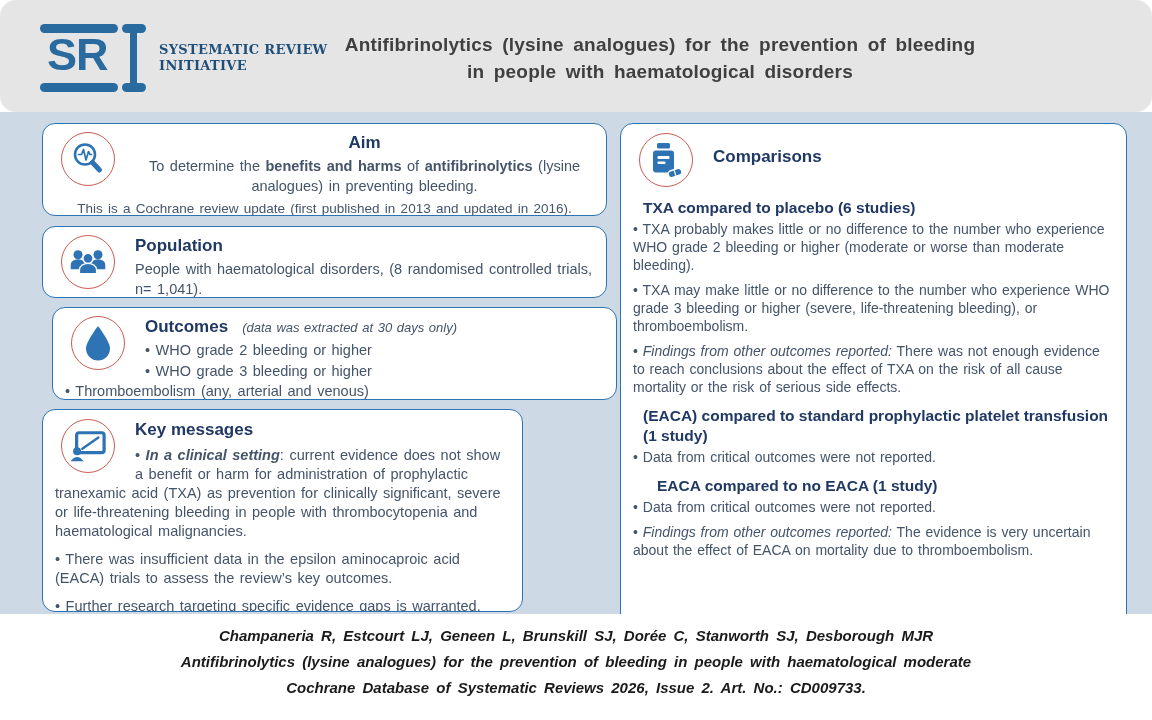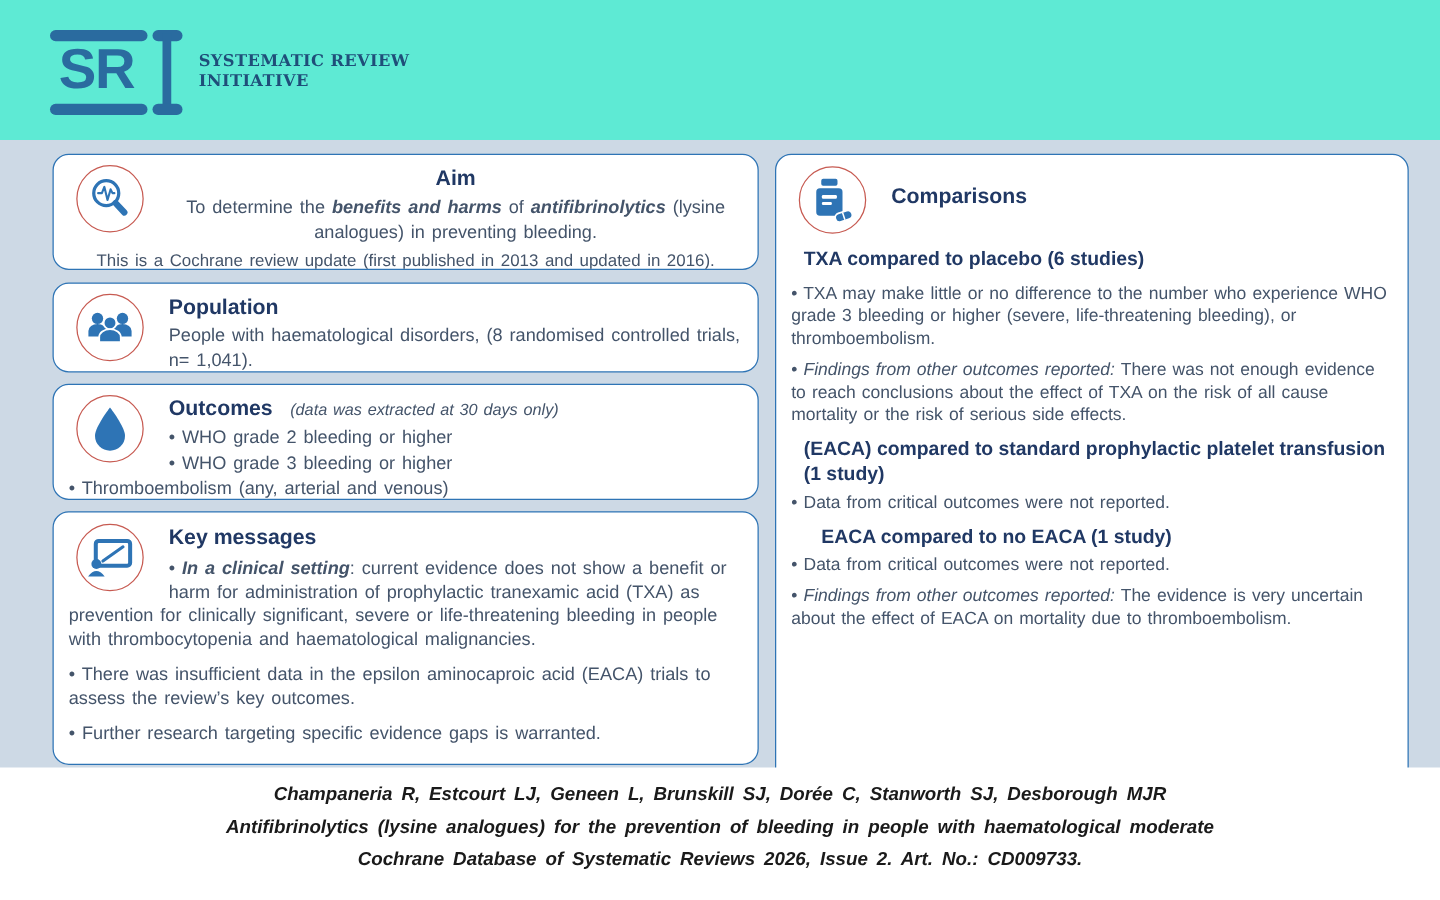--- a/index.html
+++ b/index.html
@@ -7,21 +7,21 @@
   body { font-family: "Liberation Sans", sans-serif; }
   .page {
     position: relative;
     width: 1152px;
     height: 720px;
     background: #ffffff;
     overflow: hidden;
   }
 
   
-  .header { position: absolute; left: 0; top: 0; width: 1152px; height: 112px; background: #5eead4; }
+  .header { position: absolute; left: 0; top: 0; width: 1152px; height: 112px; background: #e5e5e5; border-radius: 16px; }
   .logo-wrap { position: absolute; left: 40px; top: 24px; display: flex; align-items: center; }
   .logo-mark { position: relative; width: 106px; height: 68px; }
   .lg-bar { position: absolute; background: #2a6b9f; border-radius: 4.5px; height: 9px; }
   .lg-top    { left: 0; top: 0; width: 78px; }
   .lg-bottom { left: 0; bottom: 0; width: 78px; }
   .lg-itop    { left: 82px; top: 0; width: 24px; }
   .lg-ibottom { left: 82px; bottom: 0; width: 24px; }
   .lg-stem { position: absolute; left: 90px; top: 3px; width: 7px; height: 62px; background: #2a6b9f; }
   .lg-sr { position: absolute; left: 7px; top: 5px; font-size: 45px; font-weight: 800; color: #2a6b9f; letter-spacing: -1px; font-family: "Liberation Sans", sans-serif; }
   .logo-text { margin-left: 13px; font-family: "DejaVu Serif", serif; }
@@ -36,38 +36,38 @@
 
   .card {
     position: absolute;
     background: #ffffff;
     border: 1.6px solid #2e74b5;
     border-radius: 13px;
     overflow: hidden;
   }
   .card-aim        { left: 42px;  top: 11px;  width: 565px; height: 93px;  padding: 5px 12px 4px 12px; text-align: center; }
   .card-population { left: 42px;  top: 114px; width: 565px; height: 72px;  padding: 5px 12px 4px 12px; }
-  .card-outcomes   { left: 42px;  top: 195px; width: 565px; height: 93px;  padding: 5px 12px 4px 12px; }
-  .card-key        { left: 42px;  top: 297px; width: 565px; height: 203px; padding: 6px 14px 6px 12px; }
+  .card-outcomes   { left: 52px;  top: 195px; width: 565px; height: 93px;  padding: 5px 12px 4px 12px; }
+  .card-key        { left: 42px;  top: 297px; width: 481px; height: 203px; padding: 6px 14px 6px 12px; }
   .card-comparisons{ left: 620px; top: 11px;  width: 507px; height: 520px; padding: 6px 14px 6px 12px; }
 
   .icon-circle {
     float: left;
     width: 54px; height: 54px;
     border: 1.6px solid #c75b52;
     border-radius: 50%;
     display: flex; align-items: center; justify-content: center;
     margin: 3px 20px 2px 6px;
     background: #ffffff;
   }
   .icon-circle svg { display: block; }
 
   .card-title { font-size: 17px; font-weight: bold; color: #203864; line-height: 24px; margin-top: 2px; }
   .card-body  { font-size: 14.5px; color: #44546a; line-height: 19.5px; word-spacing: 1.5px; margin-top: 2px; }
-  .b { font-weight: bold; font-style: italic; }
+  .b { font-weight: bold; }
   .note { clear: left; font-size: 13.5px; color: #44546a; margin-top: 5px; word-spacing: 1.5px; }
 
   .inline-sub { font-size: 13px; font-style: italic; font-weight: normal; color: #44546a; margin-left: 14px; word-spacing: 1px; }
 
   .bullet-line { font-size: 14.5px; color: #44546a; line-height: 20.5px; word-spacing: 1.5px; }
   .bullet-line::before { content: "• "; }
 
   .km-bullet { font-size: 14.5px; color: #44546a; line-height: 19px; word-spacing: 1.5px; margin-top: 9px; }
   .km-bullet::before { content: "• "; }
   .km-first { margin-top: 4px; }
@@ -101,20 +101,24 @@
         <div class="lg-sr">SR</div>
         <div class="lg-bar lg-bottom"></div>
         <div class="lg-bar lg-ibottom"></div>
       </div>
       <div class="logo-text">
         <div class="logo-name">
           <div>SYSTEMATIC REVIEW</div>
           <div>INITIATIVE</div>
         </div>
       </div>
+    </div>
+    <div class="title-block">
+      <div class="title-line">Antifibrinolytics (lysine analogues) for the prevention of bleeding</div>
+      <div class="title-line">in people with haematological disorders</div>
     </div>
   </div>
 
   <div class="band">
 
     <div class="card card-aim">
       <div class="icon-circle">
         <svg width="40" height="40" viewBox="0 0 40 40">
           <circle cx="17" cy="15.5" r="10" fill="none" stroke="#2e74b5" stroke-width="2.6"></circle>
           <polyline points="10.5,15.5 13.5,15.5 15.5,10.5 18,21 20.5,12.5 22,15.5 23.5,15.5" fill="none" stroke="#2e74b5" stroke-width="1.7" stroke-linejoin="round" stroke-linecap="round"></polyline>
@@ -179,20 +183,21 @@
             <g transform="rotate(-18 27 32)">
               <rect x="20" y="28.5" width="14" height="7" rx="3.5" fill="#2e74b5" stroke="#ffffff" stroke-width="1.4"></rect>
               <line x1="27" y1="29" x2="27" y2="35" stroke="#ffffff" stroke-width="1.2"></line>
             </g>
           </svg>
         </div>
         <div class="cmp-title">Comparisons</div>
       </div>
 
       <div class="cmp-section-heading">TXA compared to placebo (6 studies)</div>
+      <div class="cmp-bullet tight"><span class="i"></span><span>TXA probably makes little or no difference to the number who experience WHO grade 2 bleeding or higher (moderate or worse than moderate bleeding).</span></div>
       <div class="cmp-bullet"><span class="i"></span><span>TXA may make little or no difference to the number who experience WHO grade 3 bleeding or higher (severe, life-threatening bleeding), or thromboembolism.</span></div>
       <div class="cmp-bullet"><span class="i">Findings from other outcomes reported:</span><span> There was not enough evidence to reach conclusions about the effect of TXA on the risk of all cause mortality or the risk of serious side effects.</span></div>
 
       <div class="cmp-section-heading">(EACA) compared to standard prophylactic platelet transfusion (1 study)</div>
       <div class="cmp-bullet tight"><span class="i"></span><span>Data from critical outcomes were not reported.</span></div>
 
       <div class="cmp-section-heading cmp-heading-indent">EACA compared to no EACA (1 study)</div>
       <div class="cmp-bullet tight"><span class="i"></span><span>Data from critical outcomes were not reported.</span></div>
       <div class="cmp-bullet"><span class="i">Findings from other outcomes reported:</span><span> The evidence is very uncertain about the effect of EACA on mortality due to thromboembolism.</span></div>
     </div>

